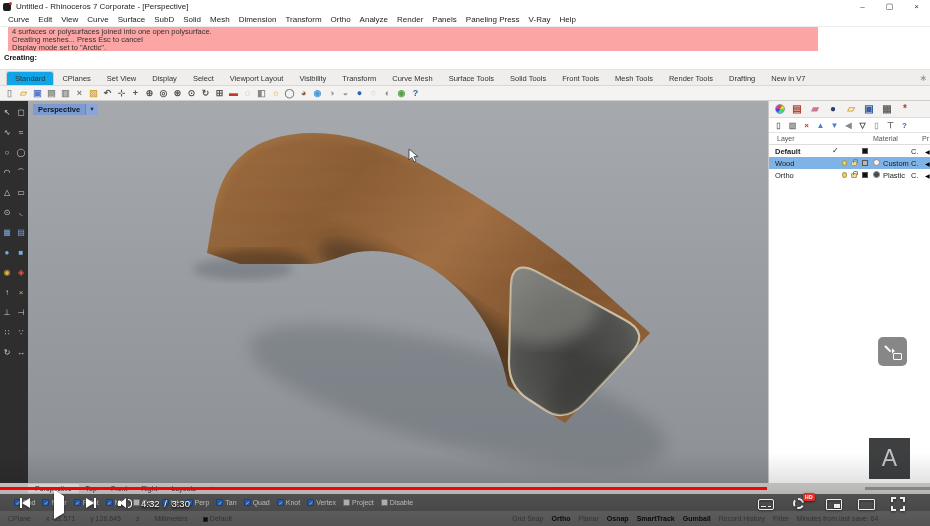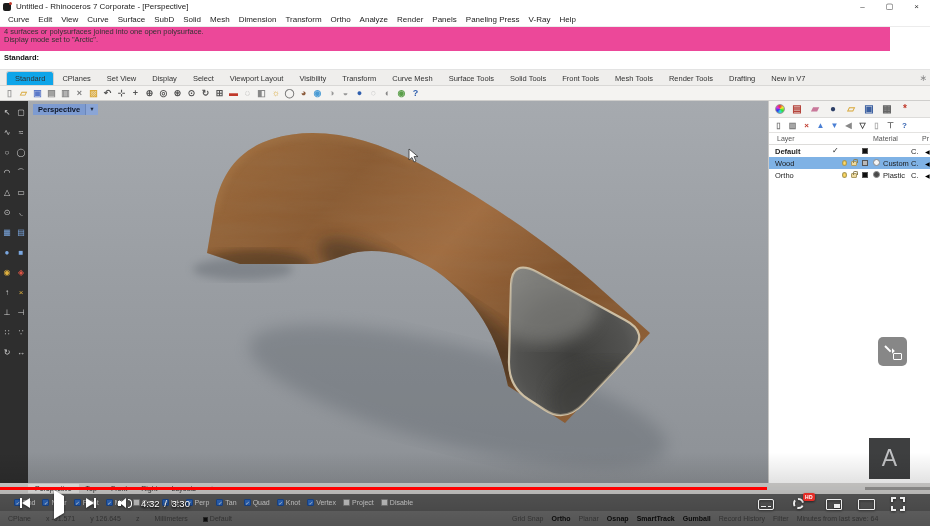--- a/index.html
+++ b/index.html
@@ -7,21 +7,21 @@
   .app{position:relative;width:930px;height:526px;font-family:"Liberation Sans",sans-serif;overflow:hidden;background:#fff}
   
   .titlebar{position:absolute;left:0;top:0;width:930px;height:13px;background:#fff;display:flex;align-items:center;font-size:8px;color:#222}
   .appicon{width:8px;height:8px;margin:0 5px 0 3px;background:#1c1c1c;border-radius:2px;position:relative;flex:0 0 auto}
   .appicon::after{content:"";position:absolute;right:-1px;top:-1px;width:3px;height:3px;background:#c0392b;border-radius:50%}
   .winctl{position:absolute;right:0;top:0;height:13px;display:flex}
   .winctl span{width:27px;text-align:center;font-size:8px;line-height:13px;color:#333}
   
   .menubar{position:absolute;left:0;top:13px;width:930px;height:14px;background:#fff;display:flex;align-items:center;gap:9px;padding-left:8px;font-size:8px;color:#222;border-bottom:1px solid #ececec}
   
-  .cmdhist{position:absolute;left:0;top:27px;width:890px;height:24px;background:#ec4899;font-size:7.5px;line-height:8px;color:#333;padding:1px 0 0 4px}
+  .cmdhist{position:absolute;left:8px;top:27px;width:810px;height:24px;background:#fca5a5;font-size:7.5px;line-height:8px;color:#333;padding:1px 0 0 4px}
   .cmdline{position:absolute;left:0;top:51px;width:930px;height:19px;background:#fff;font-size:7.5px;font-weight:bold;color:#101010;padding:2px 0 0 4px;border-bottom:1px solid #e3e3e3}
   
   .toolbartabs{position:absolute;left:0;top:70px;width:930px;height:16px;background:#efeeec;display:flex;align-items:flex-end;padding-left:6px;border-bottom:1px solid #d9d8d6}
   .ttab{font-size:7.5px;color:#333;padding:2px 8px 2px}
   .ttab.active{background:#0ea5e9;border:1px solid #cfcecc;border-bottom:none;border-radius:3px 3px 0 0}
   .gearright{position:absolute;right:3px;top:73px;font-size:9px;color:#8a8a8a}
   
   .iconsrow{position:absolute;left:0;top:86px;width:930px;height:15px;background:#f4f3f1;display:flex;align-items:center;padding-left:3px;gap:1px;border-bottom:1px solid #cfcecc}
   .ticon{width:13px;height:12px;font-size:9px;line-height:12px;text-align:center;font-weight:bold}
   
@@ -144,24 +144,25 @@
     <span>Analyze</span>
     <span>Render</span>
     <span>Panels</span>
     <span>Paneling Press</span>
     <span>V-Ray</span>
     <span>Help</span>
   </div>
 
   <div class="cmdhist">
     <div>4 surfaces or polysurfaces joined into one open polysurface.</div>
+    <div>Creating meshes... Press Esc to cancel</div>
     <div>Display mode set to "Arctic".</div>
   </div>
   <div class="cmdline">
-    <span>Standard:</span>
+    <span>Creating:</span>
   </div>
 
   <div class="toolbartabs">
     <span class="ttab active">Standard</span>
     <span class="ttab">CPlanes</span>
     <span class="ttab">Set View</span>
     <span class="ttab">Display</span>
     <span class="ttab">Select</span>
     <span class="ttab">Viewport Layout</span>
     <span class="ttab">Visibility</span>

